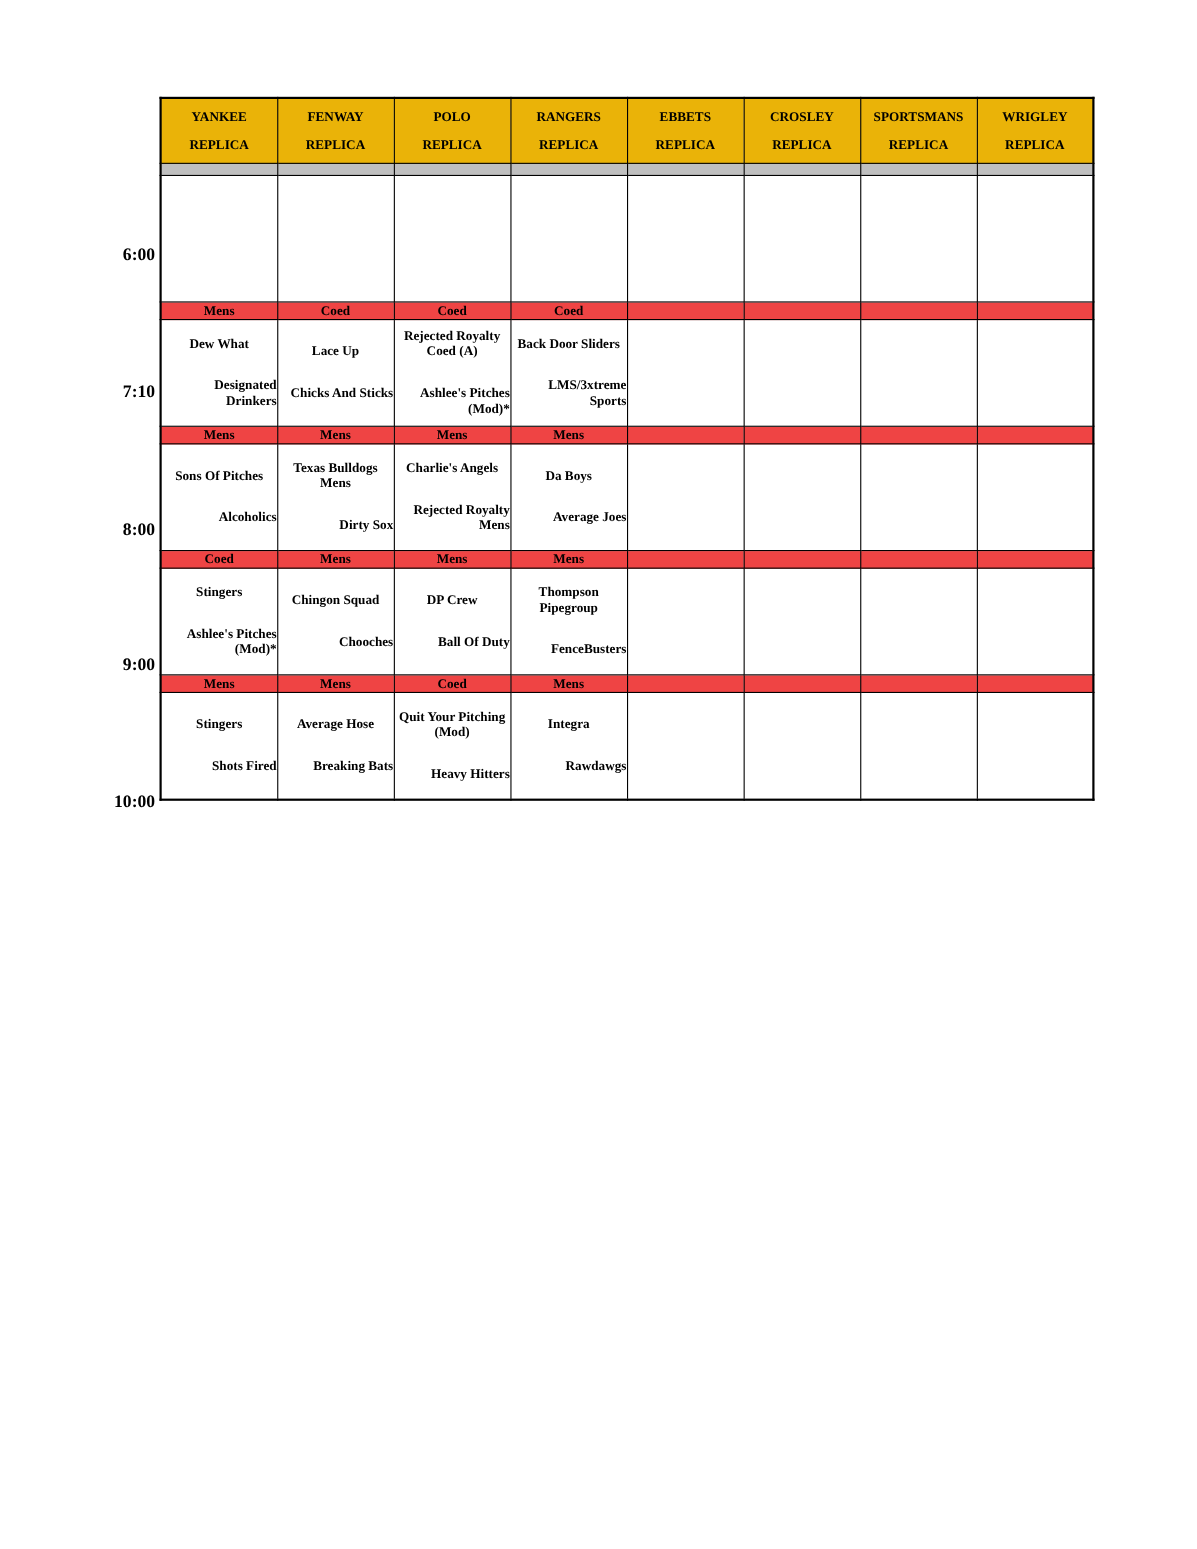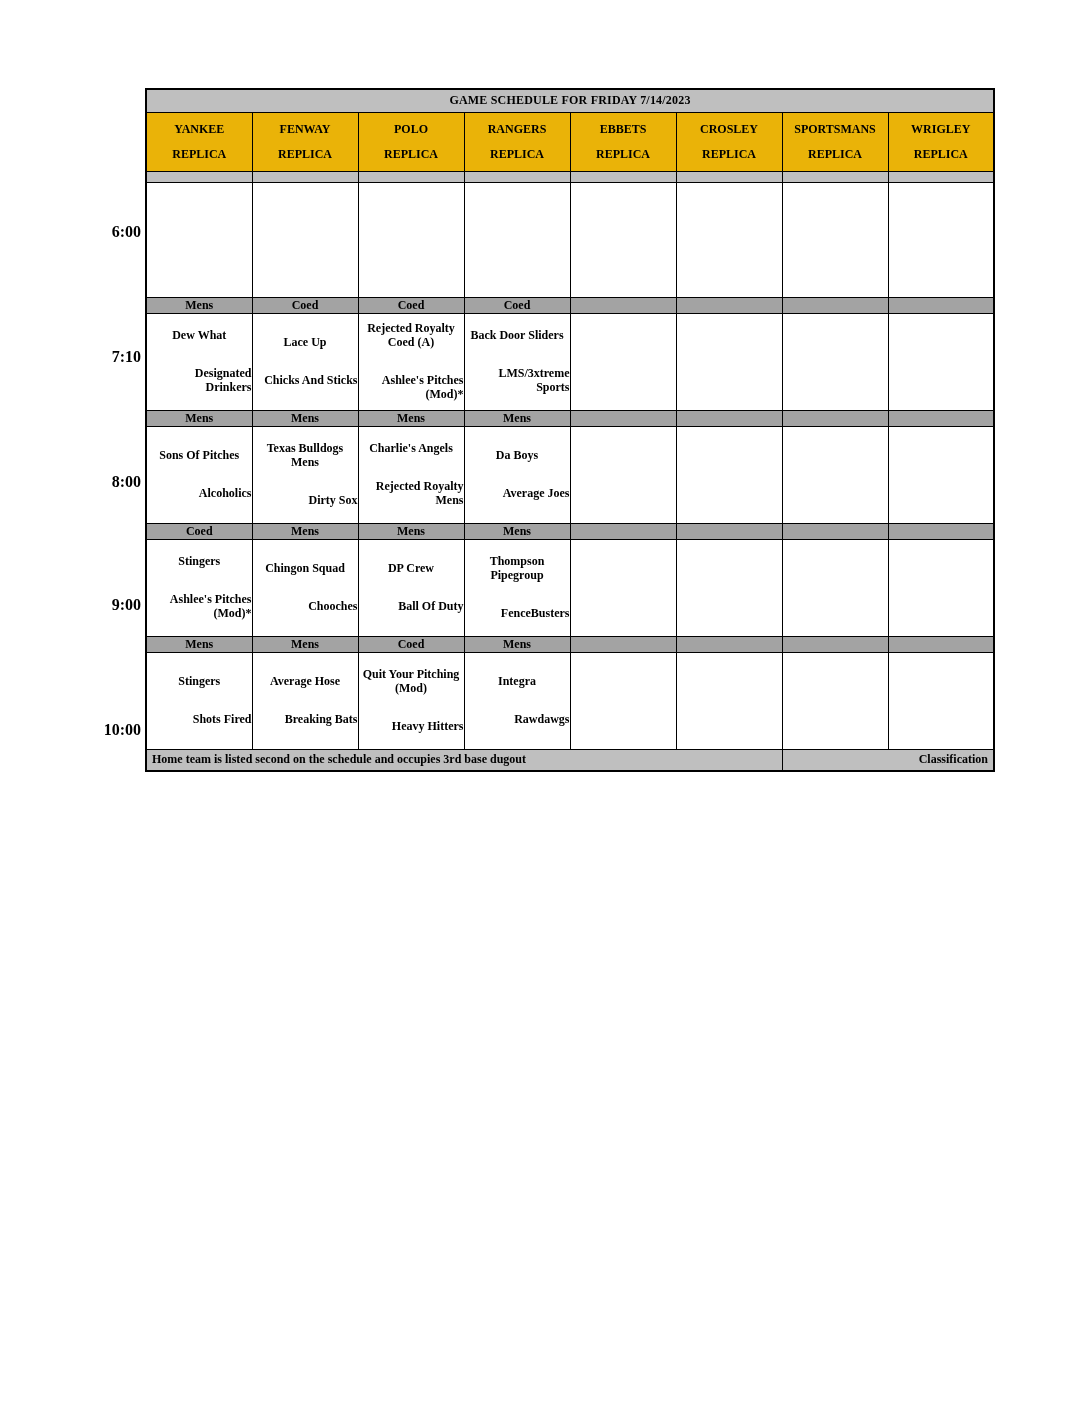--- a/index.html
+++ b/index.html
@@ -64,21 +64,21 @@
   .field-row td .fl1 { display: block; }
   .field-row td .fl2 { display: block; margin-top: 11px; }
 
   .spacer-row td {
     background: #bfbfbf;
     height: 10px;
     border-top: 1px solid #000;
     border-bottom: 1px solid #000;
   }
   .class-row td {
-    background: #a3a3a3;
+    background: #ef4444;
     height: 15px;
     font-size: 12px;
     font-weight: bold;
   }
   .game-row td {
     height: 96px;
     vertical-align: middle;
     padding: 2px 1px;
   }
   .game-row.empty td {
@@ -136,23 +136,20 @@
         <col class="c0">
           <col class="cx">
           <col class="cx">
           <col class="cx">
         <col class="cx">
           <col class="cx">
           <col class="cx">
           <col class="cx">
       </colgroup>
       <tbody>
-        <tr class="title-row">
-          <td colspan="8">GAME SCHEDULE FOR FRIDAY 7/14/2023</td>
-        </tr>
 
         <tr class="field-row">
           <td>
             <span class="fl1">YANKEE</span>
             <span class="fl2">REPLICA</span>
           </td>
           <td>
             <span class="fl1">FENWAY</span>
             <span class="fl2">REPLICA</span>
           </td>
@@ -400,20 +397,16 @@
           <td>
             <span class="away"></span>
             <span class="home"></span>
           </td>
           <td>
             <span class="away"></span>
             <span class="home"></span>
           </td>
         </tr>
 
-        <tr class="footer-row">
-          <td class="footer-left" colspan="6">Home team is listed second on the schedule and occupies 3rd base dugout</td>
-          <td class="footer-right" colspan="2">Classification</td>
-        </tr>
       </tbody>
     </table>
   </div>
 </div>
 
 </body></html>

